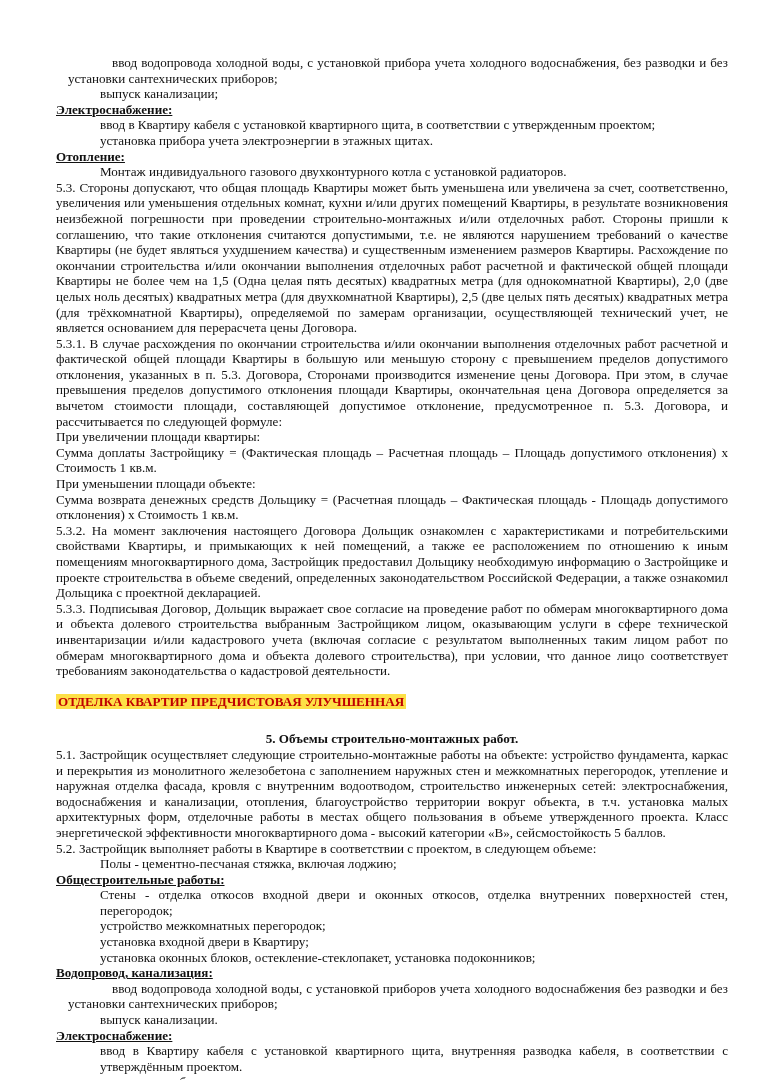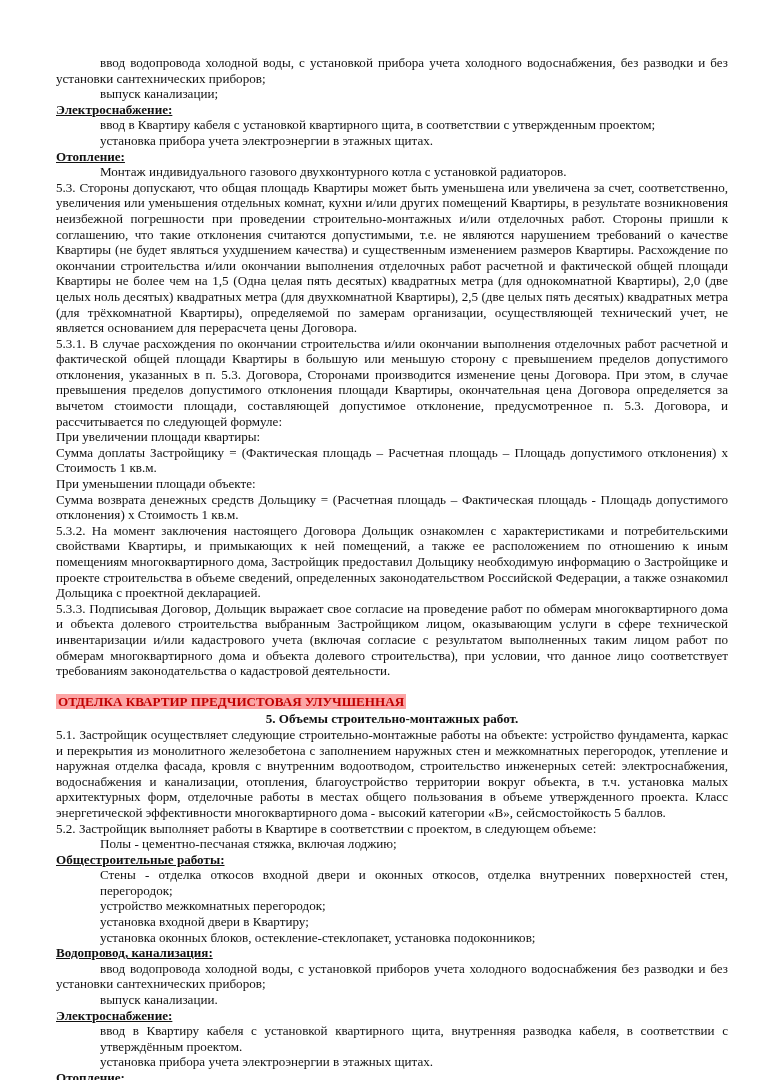--- a/index.html
+++ b/index.html
@@ -4,24 +4,24 @@
 <style>
   html, body { margin:0; padding:0; background:#ffffff; }
   body { width:764px; height:1080px; overflow:hidden; position:relative; }
   .page {
     position:absolute; left:56px; top:55px; width:672px;
     font-family:"Liberation Serif", serif; font-size:13.1px; line-height:15.6px; color:#111;
   }
   .p { text-align:justify; margin:0; }
   .ind { padding-left:44px; }
   .ind-j { padding-left:44px; text-align:justify; text-indent:0; }
-  .ind-first { text-indent:44px; text-align:justify; }
+  .ind-first { text-indent:44px; text-align:justify;margin-left:12px; }
   .u { text-decoration:underline;font-weight:bold; }
-  .hl { display:inline-block; background:#fca5a5; color:#c00000; font-weight:bold; padding:0 2px; margin-top:15px; }
-  .center-title { text-align:center; font-weight:bold; margin-top:2px; }
+  .hl { display:inline-block; background:#fde047; color:#c00000; font-weight:bold; padding:0 2px; margin-top:15px; }
+  .center-title { text-align:center; font-weight:bold; margin-top:22px; }
 </style>
 </head>
 <body>
 
 <div class="page">
   <p class="p ind-first">ввод водопровода холодной воды, с установкой прибора учета холодного водоснабжения, без разводки и без установки сантехнических приборов;</p>
   <p class="p ind">выпуск канализации;</p>
   <p class="p u">Электроснабжение:</p>
   <p class="p ind">ввод в Квартиру кабеля с установкой квартирного щита, в соответствии с утвержденным проектом;</p>
   <p class="p ind">установка прибора учета электроэнергии в этажных щитах.</p>

